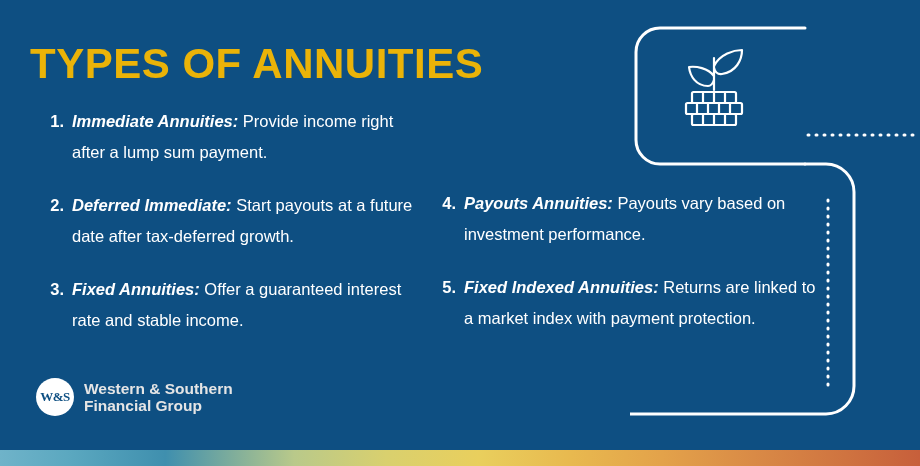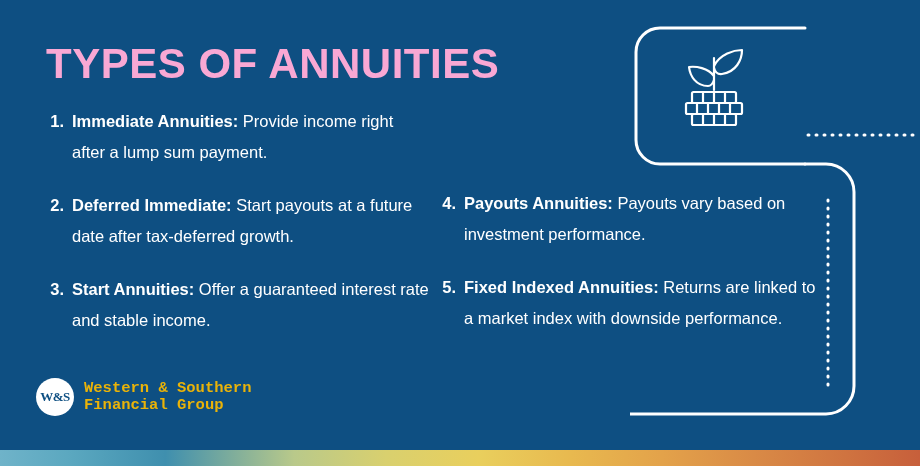--- a/index.html
+++ b/index.html
@@ -17,27 +17,27 @@
   .infographic {
     position: absolute;
     inset: 0;
     background: #0e4f82;
     overflow: hidden;
   }
 
   
   .title {
     position: absolute;
-    left: 46px;
+    left: 30px;
     top: 40px;
     font-size: 42px;
     line-height: 48px;
     font-weight: bold;
     letter-spacing: 0.5px;
-    color: #f9a8d4;
+    color: #eab308;
     text-transform: uppercase;
   }
 
   
   .col {
     position: absolute;
     color: #ffffff;
   }
   .col-left {
     left: 38px;
@@ -66,20 +66,21 @@
     box-sizing: content-box;
   }
   .item .txt {
     flex: 1 1 auto;
     font-size: 16.5px;
     line-height: 31px;
     color: #ffffff;
   }
   .item .txt .lead {
     font-weight: bold;
+    font-style: italic;
   }
 
   
   .deco {
     position: absolute;
     left: 630px;
     top: 18px;
     width: 290px;
     height: 400px;
     pointer-events: none;
@@ -111,22 +112,22 @@
     display: flex;
     align-items: center;
     justify-content: center;
     font-family: "Liberation Serif", serif;
     font-weight: bold;
     font-size: 13px;
     letter-spacing: -0.5px;
   }
   .logo-text {
     margin-left: 10px;
-    color: #eab308;
-    font-family: Liberation Mono, monospace;
+    color: #e5e5e5;
+    font-family: Liberation Sans, sans-serif;
     line-height: 17px;
   }
   .logo-text .l1 { font-size: 15.5px; font-weight: bold; }
   .logo-text .l2 { font-size: 15.5px; font-weight: bold; }
 
   
   .bottom-bar {
     position: absolute;
     left: 0;
     bottom: 0;
@@ -189,35 +190,35 @@
       <span class="txt"><span class="lead">Immediate Annuities:</span><span> Provide income right after a lump sum payment.</span></span>
     </div>
 
     <div class="item">
       <span class="num">2.</span>
       <span class="txt"><span class="lead">Deferred Immediate:</span><span> Start payouts at a future date after tax-deferred growth.</span></span>
     </div>
 
     <div class="item">
       <span class="num">3.</span>
-      <span class="txt"><span class="lead">Start Annuities:</span><span> Offer a guaranteed interest rate and stable income.</span></span>
+      <span class="txt"><span class="lead">Fixed Annuities:</span><span> Offer a guaranteed interest rate and stable income.</span></span>
     </div>
 
   </div>
 
   <div class="col col-right">
 
     <div class="item">
       <span class="num">4.</span>
       <span class="txt"><span class="lead">Payouts Annuities:</span><span> Payouts vary based on investment performance.</span></span>
     </div>
 
     <div class="item">
       <span class="num">5.</span>
-      <span class="txt"><span class="lead">Fixed Indexed Annuities:</span><span> Returns are linked to a market index with downside performance.</span></span>
+      <span class="txt"><span class="lead">Fixed Indexed Annuities:</span><span> Returns are linked to a market index with payment protection.</span></span>
     </div>
 
   </div>
 
   <div class="logo">
     <div class="logo-mark">W&amp;S</div>
     <div class="logo-text">
       <div class="l1">Western &amp; Southern</div>
       <div class="l2">Financial Group</div>
     </div>

